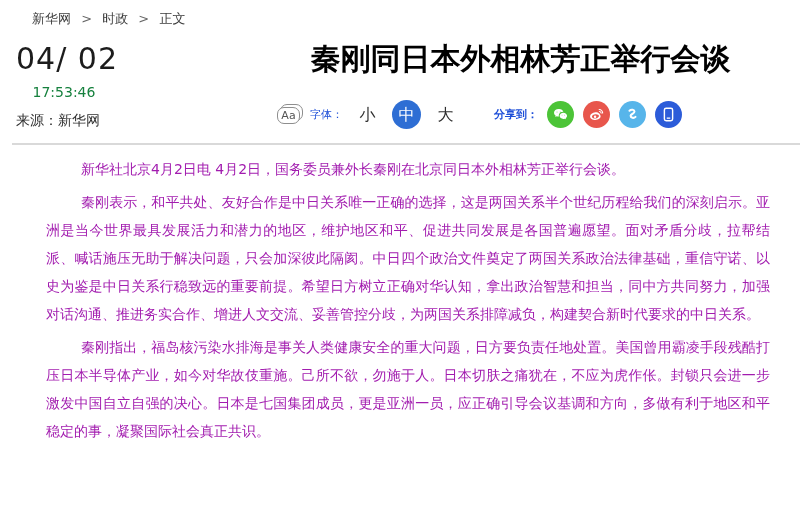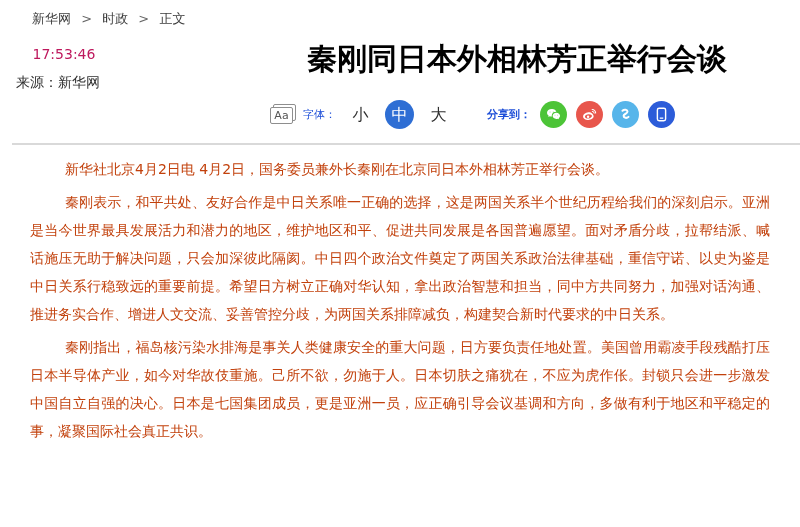--- a/index.html
+++ b/index.html
@@ -16,34 +16,34 @@
   .breadcrumb .sep { margin:0 6px; color:#666; }
 
   
   .header { display:flex; align-items:flex-start; }
   .date-block { width:270px; flex:0 0 270px; padding:6px 0 0 16px; }
   .date-inner { width:96px; text-align:center; }
   .year-row { display:flex; align-items:center; }
   .year-row .dash { flex:1; height:1px; background:#b5b5b5; }
   .year-row .year { padding:0 5px; font-size:15px; color:#2a2a2a; }
   .big-date { font-size:30px; color:#1c1c1c; margin-top:3px; letter-spacing:1px; white-space:nowrap; }
-  .time { font-size:14px; color:#be185d; margin-top:8px; }
+  .time { font-size:14px; color:#15803d; margin-top:8px; }
   .source { font-size:14px; color:#2f2f2f; margin-top:12px; white-space:nowrap; text-align:left; }
 
-  .title-area { flex:1; padding:8px 36px 0 0; }
+  .title-area { flex:1; padding:8px 36px 0 0;margin-left:7px; }
   h1.article-title {
     margin:0 0 22px 0; text-align:center;
     font-size:30px; font-weight:bold; color:#000; line-height:1.25;
   }
 
   
   .toolbar { display:flex; align-items:center; height:30px; font-size:16px; color:#444; }
   .font-icon { position:relative; width:26px; height:19px; margin-right:7px; flex:0 0 26px; }
   .font-icon .layer { position:absolute; left:0; top:2px; width:23px; height:17px;
-    border:1px solid #8e8e8e; border-radius:2px; background:#fff;
+    border:1px solid #8e8e8e; border-radius:7px; background:#fff;
     display:flex; align-items:center; justify-content:center;
     font-size:11px; color:#555; }
   .font-icon .layer.back { transform:translate(3px,-3px); background:#fff; }
   .font-label, .share-label { font-size:11px; color:#1d4ed8; white-space:nowrap; }
   .size-btn {
     width:29px; height:29px; line-height:29px; text-align:center;
     border-radius:50%; margin-left:10px; color:#2e2e2e; cursor:pointer; font-size:16px;
   }
   .size-btn.active { color:#fff; }
   .share-label { margin-left:34px;font-weight:bold; }
@@ -52,40 +52,41 @@
     display:flex; align-items:center; justify-content:center; cursor:pointer; flex:0 0 27px;
   }
   .share-btn svg { width:19px; height:19px; display:block; }
 
   
   .separator { height:2px; margin:13px 0 0 12px; }
 
   
   .article-body { padding:10px 30px 0 30px; }
   .article-body p {
-    margin:0 0 5px 0; text-indent:2.5em;
-    font-size:14px; line-height:2.0; color:#c2410c;
+    margin:0 0 5px 16px; text-indent:2.5em;
+    font-size:14px; line-height:2.0; color:#a21caf;
     text-align:justify;
   }
 </style>
 </head>
 <body>
 
 <div class="breadcrumb">
   <span class="crumb">新华网</span>
   <span class="sep">&gt;</span>
   <span class="crumb">时政</span>
   <span class="sep">&gt;</span>
   <span class="crumb">正文</span>
 </div>
 
 <div class="header">
 
   <div class="date-block">
     <div class="date-inner">
+      <div class="big-date">04/ 02</div>
       <div class="time">17:53:46</div>
       <div class="source"><span>来源：</span><span>新华网</span></div>
     </div>
   </div>
 
   <div class="title-area">
     <h1 class="article-title">秦刚同日本外相林芳正举行会谈</h1>
 
     <div class="toolbar">
       <span class="font-icon">

